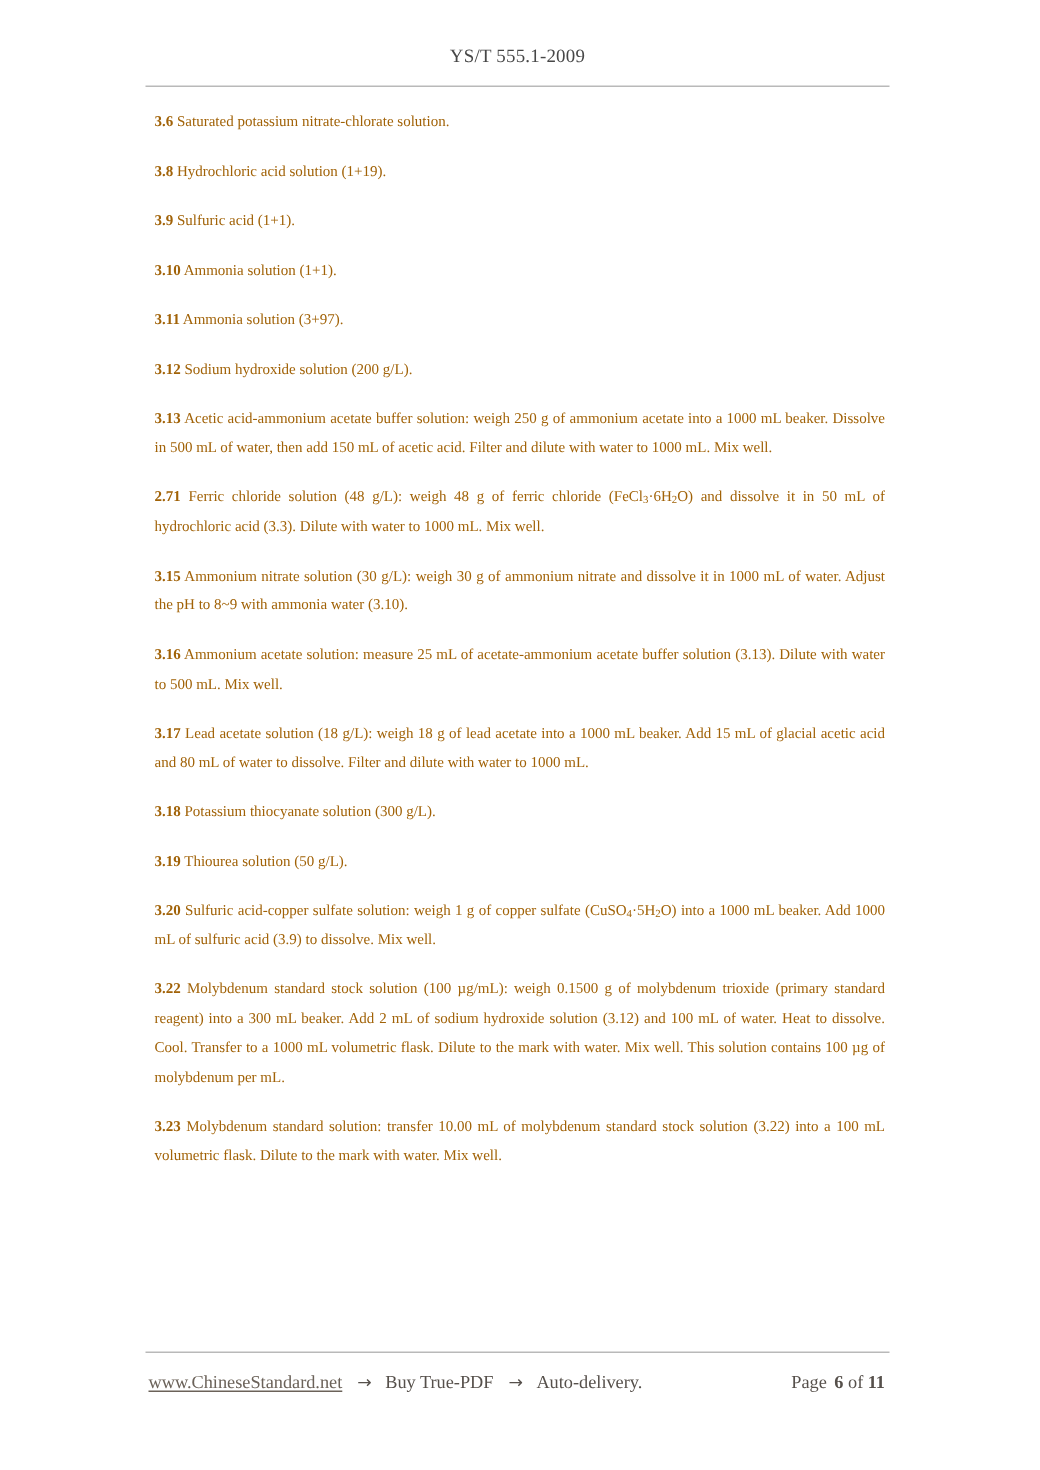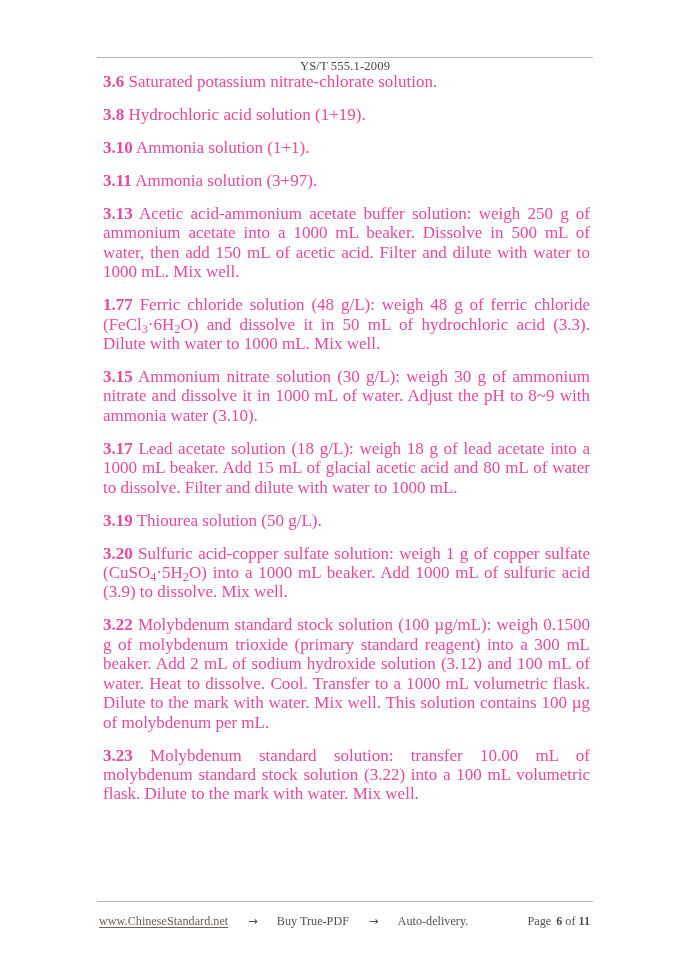--- a/index.html
+++ b/index.html
@@ -24,21 +24,20 @@
     background: #ffffff;
   }
 
   
   .header {
     position: absolute;
     left: 97px;
     top: 30px;
     width: 496px;
     text-align: center;
-    margin-top: 29px;
   }
   .header-title {
     font-size: 12.6px;
     color: #474747;
     letter-spacing: 0.15px;
     line-height: 15px;
     white-space: nowrap;
   }
   .header-rule {
     position: absolute;
@@ -50,26 +49,26 @@
   }
 
   
   .content {
     position: absolute;
     left: 103px;
     top: 72px;
     width: 487px;
   }
   .para {
-    font-size: 17px;
+    font-size: 10px;
     line-height: 19.4px;
     text-align: justify;
     text-justify: inter-word;
     margin: 0 0 13.6px 0;
-    color: #ec4899;
+    color: #a16207;
     hyphens: none;
   }
   .para:last-child { margin-bottom: 0; }
   .para.single { text-align: left; }
   .num {
     font-weight: bold;
   }
   sub {
     font-size: 0.72em;
     line-height: 0;
@@ -94,21 +93,21 @@
     align-items: baseline;
     justify-content: space-between;
     font-size: 12.2px;
     color: #56504b;
     line-height: 16px;
     white-space: nowrap;
   }
   .footer-left {
     display: flex;
     align-items: baseline;
-    gap: 15px;
+    gap: 5px;
   }
   .footer-url {
     text-decoration: underline;
     color: #6b6259;
     text-underline-offset: 1.5px;
   }
   .footer-arrow {
     font-family: "DejaVu Sans", sans-serif;
     font-size: 11.5px;
     padding: 0 4px 0 5px;
@@ -131,26 +130,30 @@
 <div class="page">
 
   <div class="header">
     <div class="header-title">YS/T 555.1-2009</div>
   </div>
   <div class="header-rule"></div>
 
   <div class="content" id="body-content">
       <p class="para single"><span class="num">3.6</span> <span>Saturated potassium nitrate-chlorate solution.</span></p>
       <p class="para single"><span class="num">3.8</span> <span>Hydrochloric acid solution (1+19).</span></p>
+      <p class="para single"><span class="num">3.9</span> <span>Sulfuric acid (1+1).</span></p>
       <p class="para single"><span class="num">3.10</span> <span>Ammonia solution (1+1).</span></p>
       <p class="para single"><span class="num">3.11</span> <span>Ammonia solution (3+97).</span></p>
+      <p class="para single"><span class="num">3.12</span> <span>Sodium hydroxide solution (200 g/L).</span></p>
       <p class="para"><span class="num">3.13</span> <span>Acetic acid-ammonium acetate buffer solution: weigh 250 g of ammonium acetate into a 1000 mL beaker. Dissolve in 500 mL of water, then add 150 mL of acetic acid. Filter and dilute with water to 1000 mL. Mix well.</span></p>
-      <p class="para"><span class="num">1.77</span> <span>Ferric chloride solution (48 g/L): weigh 48 g of ferric chloride (FeCl<sub>3</sub>·6H<sub>2</sub>O) and dissolve it in 50 mL of hydrochloric acid (3.3). Dilute with water to 1000 mL. Mix well.</span></p>
+      <p class="para"><span class="num">2.71</span> <span>Ferric chloride solution (48 g/L): weigh 48 g of ferric chloride (FeCl<sub>3</sub>·6H<sub>2</sub>O) and dissolve it in 50 mL of hydrochloric acid (3.3). Dilute with water to 1000 mL. Mix well.</span></p>
       <p class="para"><span class="num">3.15</span> <span>Ammonium nitrate solution (30 g/L): weigh 30 g of ammonium nitrate and dissolve it in 1000 mL of water. Adjust the pH to 8~9 with ammonia water (3.10).</span></p>
+      <p class="para"><span class="num">3.16</span> <span>Ammonium acetate solution: measure 25 mL of acetate-ammonium acetate buffer solution (3.13). Dilute with water to 500 mL. Mix well.</span></p>
       <p class="para"><span class="num">3.17</span> <span>Lead acetate solution (18 g/L): weigh 18 g of lead acetate into a 1000 mL beaker. Add 15 mL of glacial acetic acid and 80 mL of water to dissolve. Filter and dilute with water to 1000 mL.</span></p>
+      <p class="para single"><span class="num">3.18</span> <span>Potassium thiocyanate solution (300 g/L).</span></p>
       <p class="para single"><span class="num">3.19</span> <span>Thiourea solution (50 g/L).</span></p>
       <p class="para"><span class="num">3.20</span> <span>Sulfuric acid-copper sulfate solution: weigh 1 g of copper sulfate (CuSO<sub>4</sub>·5H<sub>2</sub>O) into a 1000 mL beaker. Add 1000 mL of sulfuric acid (3.9) to dissolve. Mix well.</span></p>
       <p class="para"><span class="num">3.22</span> <span>Molybdenum standard stock solution (100 µg/mL): weigh 0.1500 g of molybdenum trioxide (primary standard reagent) into a 300 mL beaker. Add 2 mL of sodium hydroxide solution (3.12) and 100 mL of water. Heat to dissolve. Cool. Transfer to a 1000 mL volumetric flask. Dilute to the mark with water. Mix well. This solution contains 100 µg of molybdenum per mL.</span></p>
       <p class="para"><span class="num">3.23</span> <span>Molybdenum standard solution: transfer 10.00 mL of molybdenum standard stock solution (3.22) into a 100 mL volumetric flask. Dilute to the mark with water. Mix well.</span></p>
     </div>
 
   <div class="footer-rule"></div>
   <div class="footer">
     <div class="footer-left">
       <span class="footer-url">www.ChineseStandard.net</span>

